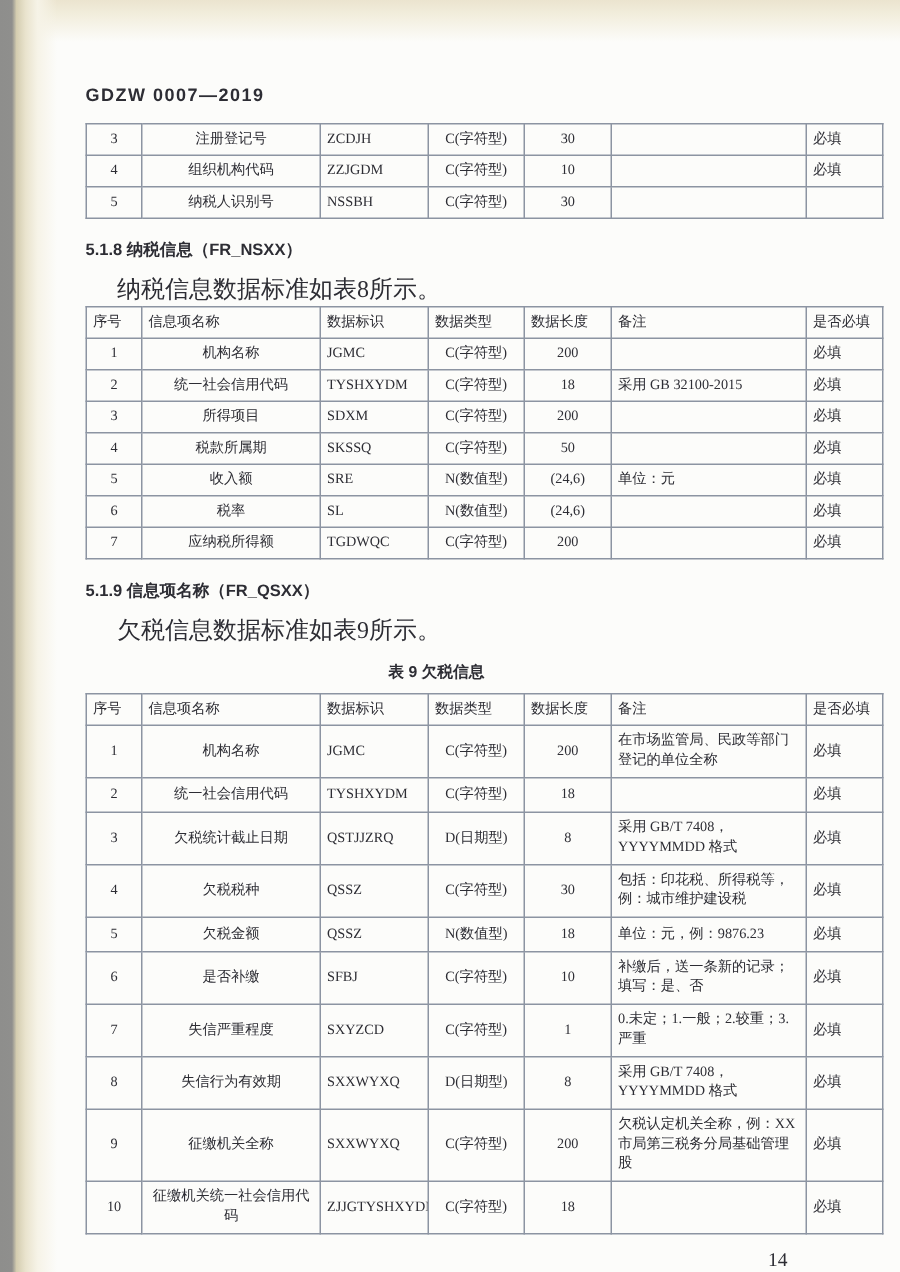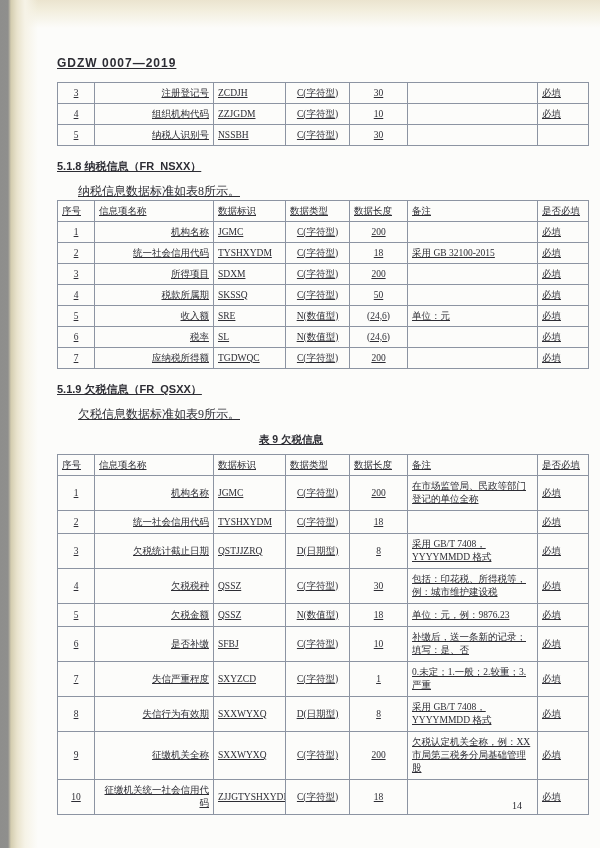--- a/index.html
+++ b/index.html
@@ -7,21 +7,21 @@
     width: 600px; height: 848px;
     position: relative;
     overflow: hidden;
     color: #2d2d34;
     font-family: "Liberation Serif", "DejaVu Serif", serif;
     background:
       linear-gradient(to right, #8e8e8c 0px, #8f8f8d 8px, #d4cdb0 11px, #e9e3cd 17px, #f6f3e7 25px, rgba(252,252,250,0) 38px),
       linear-gradient(to bottom, #ebe4cf 0px, #f2eedd 10px, rgba(252,252,250,0) 28px),
       #fcfcfa;
   }
-  .content { position: absolute; left: 0; top: 0; width: 600px; text-decoration: underline; }
+  .content { position: absolute; left: 0; top: 0; width: 600px; }
 
   .doc-code {
     margin: 56px 0 0 57px;
     font-size: 12px; font-weight: bold;
     letter-spacing: 1px;
     font-family: "Liberation Sans", sans-serif;
   }
 
   table.dtable {
     border-collapse: collapse;
@@ -36,49 +36,49 @@
     border: 1px solid #8c94a2;
     padding: 3px 4px;
     vertical-align: middle;
     overflow: hidden;
     font-weight: normal;
   }
   table.dtable th { text-align: left; height: 14px; }
   table.dtable td { height: 14px; }
   table.t9 td { padding: 4px 4px; }
   .c0 { width: 28px;  text-align: center; }
-  .c1 { width: 110px; text-align: right; }
+  .c1 { width: 110px; text-align: center; }
   .c2 { width: 63px;  text-align: left; }
   .c3 { width: 55px;  text-align: center; }
   .c4 { width: 49px;  text-align: center; }
   .c5 { width: 121px; text-align: left; margin-left: 15px; }
   .c6 { width: 42px;  text-align: left; }
 
   .top-table { margin-top: 12px; }
 
   .sec-heading {
     margin: 13px 0 0 57px;
     font-size: 11px; font-weight: bold;
     font-family: "Liberation Sans", "DejaVu Sans", sans-serif;
   }
   .body-para {
     margin: 9px 0 0 57px;
     padding-left: 21px;
-    font-size: 12px;
+    font-size: 16px;
   }
   .tbl-caption {
     width: 468px; margin: 10px 0 7px 57px;
     text-align: center;
     font-size: 10.5px; font-weight: bold;
     font-family: "Liberation Sans", "DejaVu Sans", sans-serif;
   }
   .page-number {
     position: absolute;
-    left: 512px; top: 800px;
-    font-size: 10px;
+    left: 512px; top: 832px;
+    font-size: 13px;
   }
 </style>
 </head>
 <body>
 
 <div class="content">
 
   <div class="doc-code">GDZW 0007—2019</div>
 
   <table class="dtable top-table">
@@ -188,21 +188,21 @@
           <td class="c1">应纳税所得额</td>
           <td class="c2">TGDWQC</td>
           <td class="c3">C(字符型)</td>
           <td class="c4">200</td>
           <td class="c5"></td>
           <td class="c6">必填</td>
         </tr>
       </tbody>
   </table>
 
-  <div class="sec-heading">5.1.9  欠税信息（FR_QSXX）</div>
+  <div class="sec-heading">5.1.9  信息项名称（FR_QSXX）</div>
   <div class="body-para">欠税信息数据标准如表9所示。</div>
   <div class="tbl-caption">表 9  欠税信息</div>
 
   <table class="dtable t9">
     <thead>
         <tr>
           <th class="c0">序号</th>
           <th class="c1">信息项名称</th>
           <th class="c2">数据标识</th>
           <th class="c3">数据类型</th>

